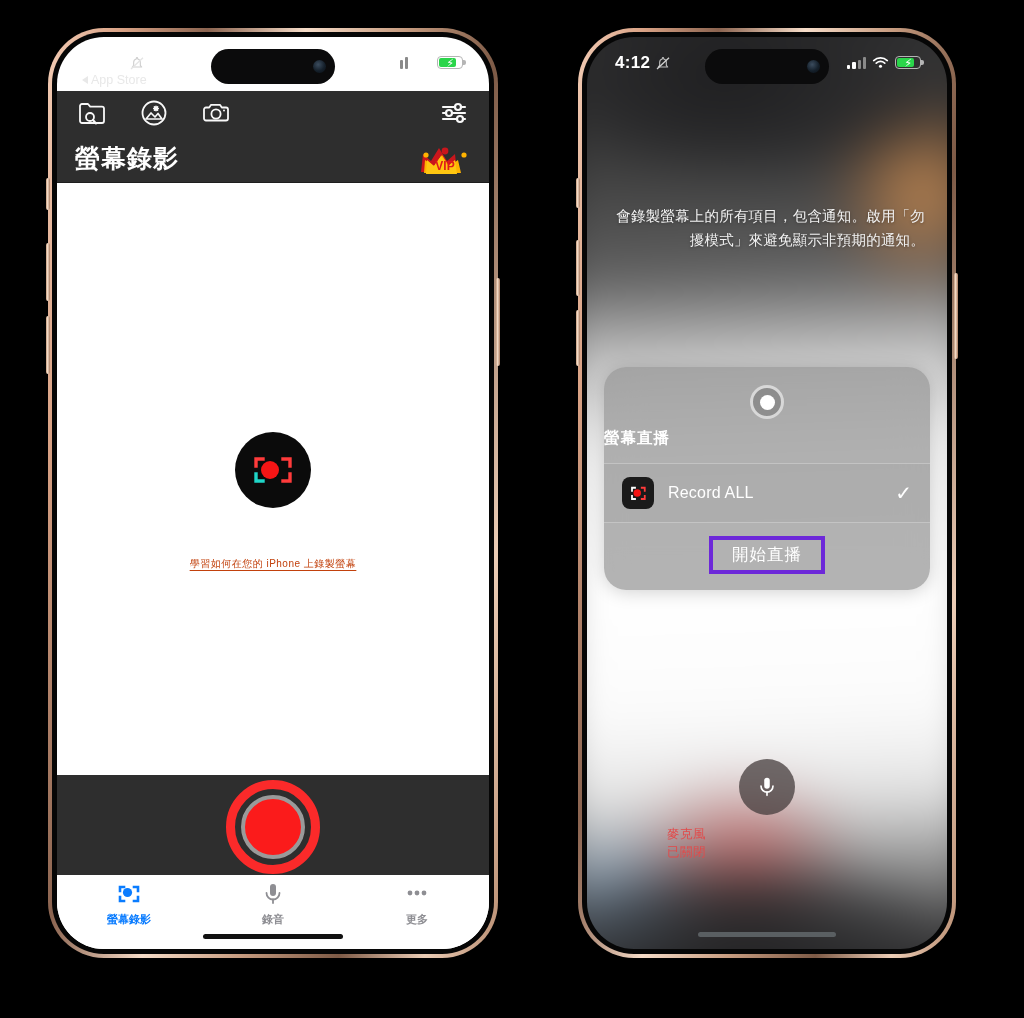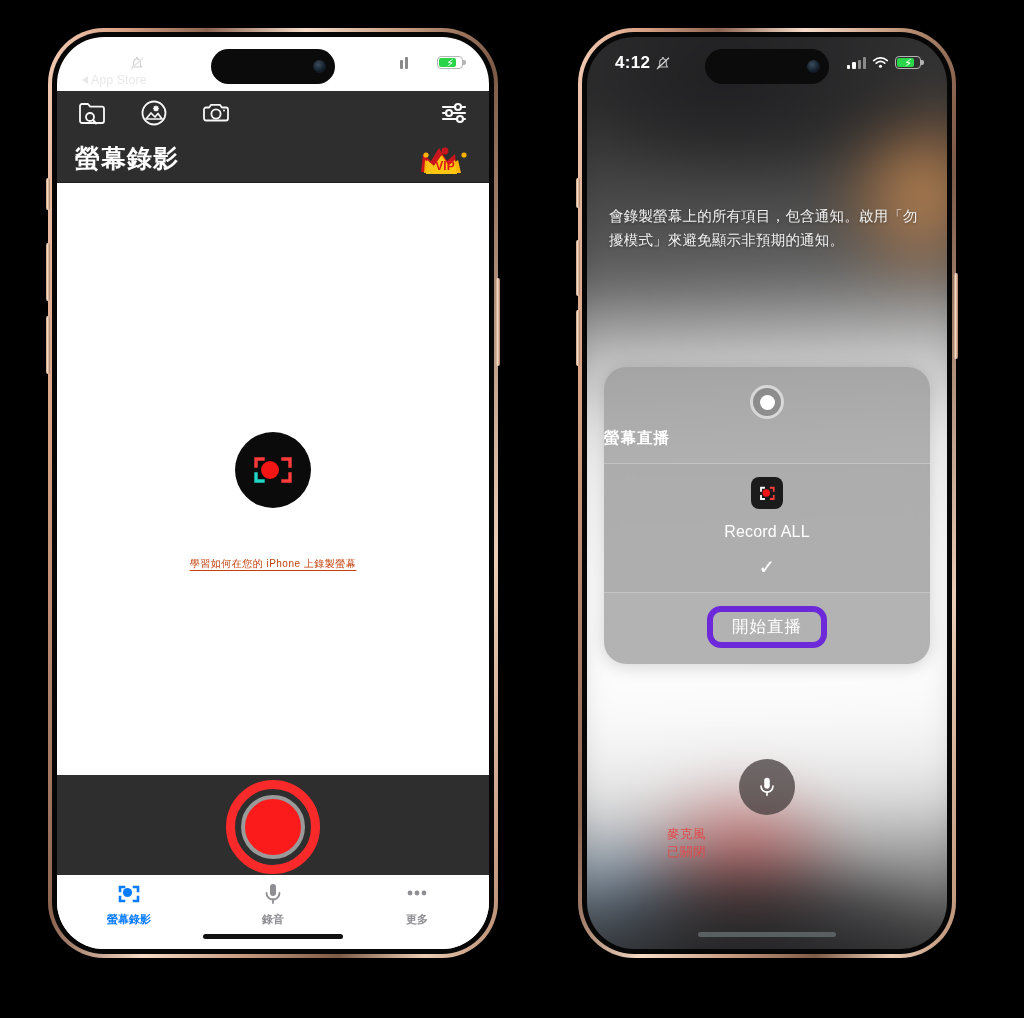--- a/index.html
+++ b/index.html
@@ -137,21 +137,21 @@
     width: 140px; height: 5px; border-radius: 3px; background: #111;
   }
 
   
   .app2 { position: absolute; inset: 0; overflow: hidden; }
   .bg-blur { position: absolute; inset: -40px; filter: blur(26px); }
   .bl { position: absolute; border-radius: 50%; }
 
   .share-desc {
     position: absolute; top: 168px; left: 22px; right: 22px;
-    text-align: left; color: #f2f2f2; font-size: 14.5px; line-height: 1.65;
+    text-align: right; color: #f2f2f2; font-size: 14.5px; line-height: 1.65;
     text-shadow: 0 1px 3px rgba(0,0,0,.35); letter-spacing: .2px; font-family: Liberation Serif, serif;
   }
   .share-sheet {
     position: absolute; left: 17px; right: 17px; top: 330px;
     border-radius: 22px; overflow: hidden;
     background: rgba(150,150,150,.72);
     backdrop-filter: blur(18px);
     box-shadow: 0 2px 18px rgba(0,0,0,.18);
   }
   .sheet-head { padding: 18px 0 14px; }
@@ -161,31 +161,30 @@
     display: flex; align-items: center; justify-content: center;
     background: rgba(90,90,90,.35);
   }
   .sheet-icon i { width: 15px; height: 15px; border-radius: 50%; background: #fff; display: block; }
   .sheet-title { color: #fff; font-size: 15.5px; font-weight: bold; letter-spacing: 1px; }
   .sheet-row {
     display: flex; align-items: center; gap: 14px;
     padding: 13px 18px; border-top: 1px solid rgba(255,255,255,.28);
     border-bottom: 1px solid rgba(255,255,255,.28);
     background: rgba(165,165,165,.35);
-    flex-direction: column;
   }
   .row-app-icon { width: 32px; height: 32px; border-radius: 8px; background: #1b1b1b;
     display:flex; align-items:center; justify-content:center; flex: 0 0 auto;}
   .row-label { color: #fff; font-size: 16px; flex: 1; letter-spacing: .2px; }
   .row-check { color: #fff; font-size: 20px; font-weight: 300; }
   .sheet-action { padding: 13px 0 16px; text-align: center; position: relative; }
   .start-btn-hl {
     display: inline-block; position: relative;
     padding: 4px 19px;
-    border: 6px solid #6d28d9; border-radius: 14px;
+    border: 4px solid #6d28d9; border-radius: 0;
     background: rgba(175,175,175,.30);
   }
   .start-btn-hl span { color: #fff; font-size: 16.5px; letter-spacing: 1px; }
 
   .mic-block {
     position: absolute; left: 50%; transform: translateX(-50%);
     top: 722px; text-align: left; width: 200px;
   }
   .mic-circle {
     width: 56px; height: 56px; border-radius: 50%;

